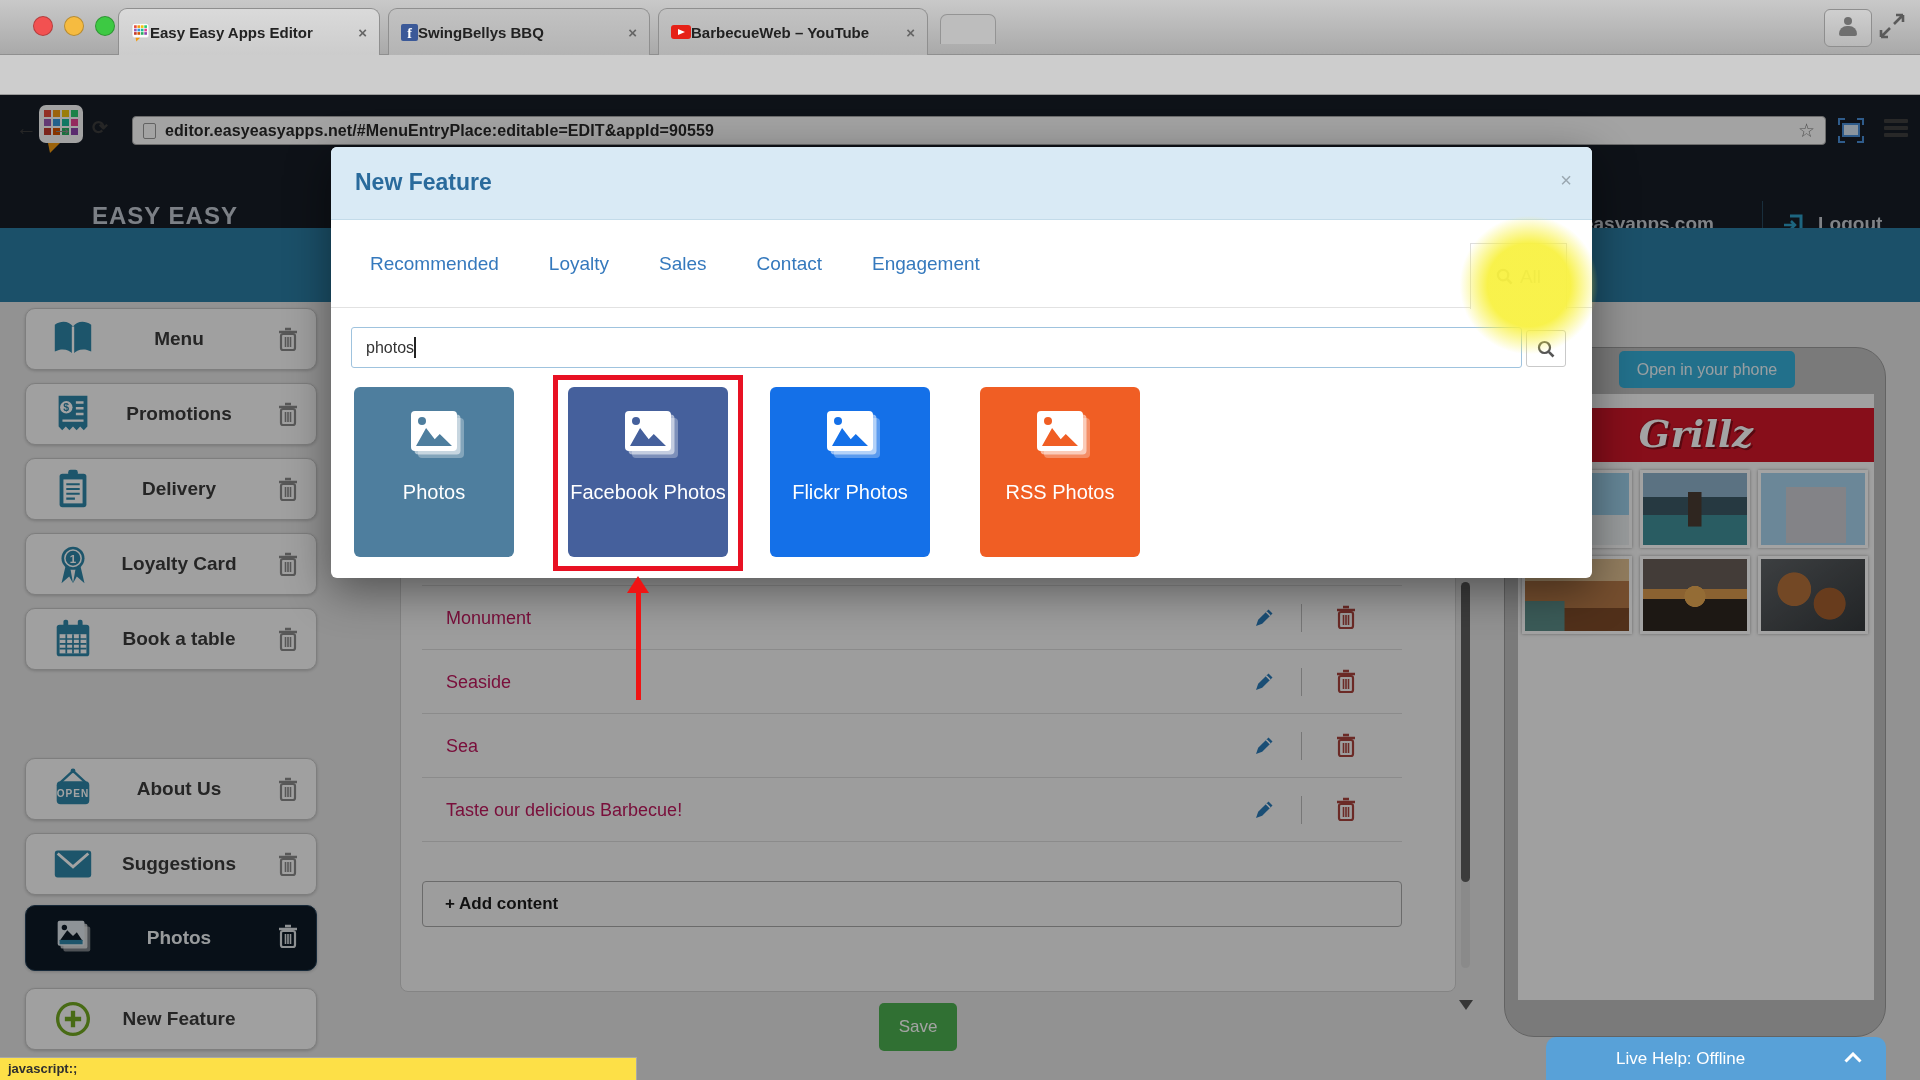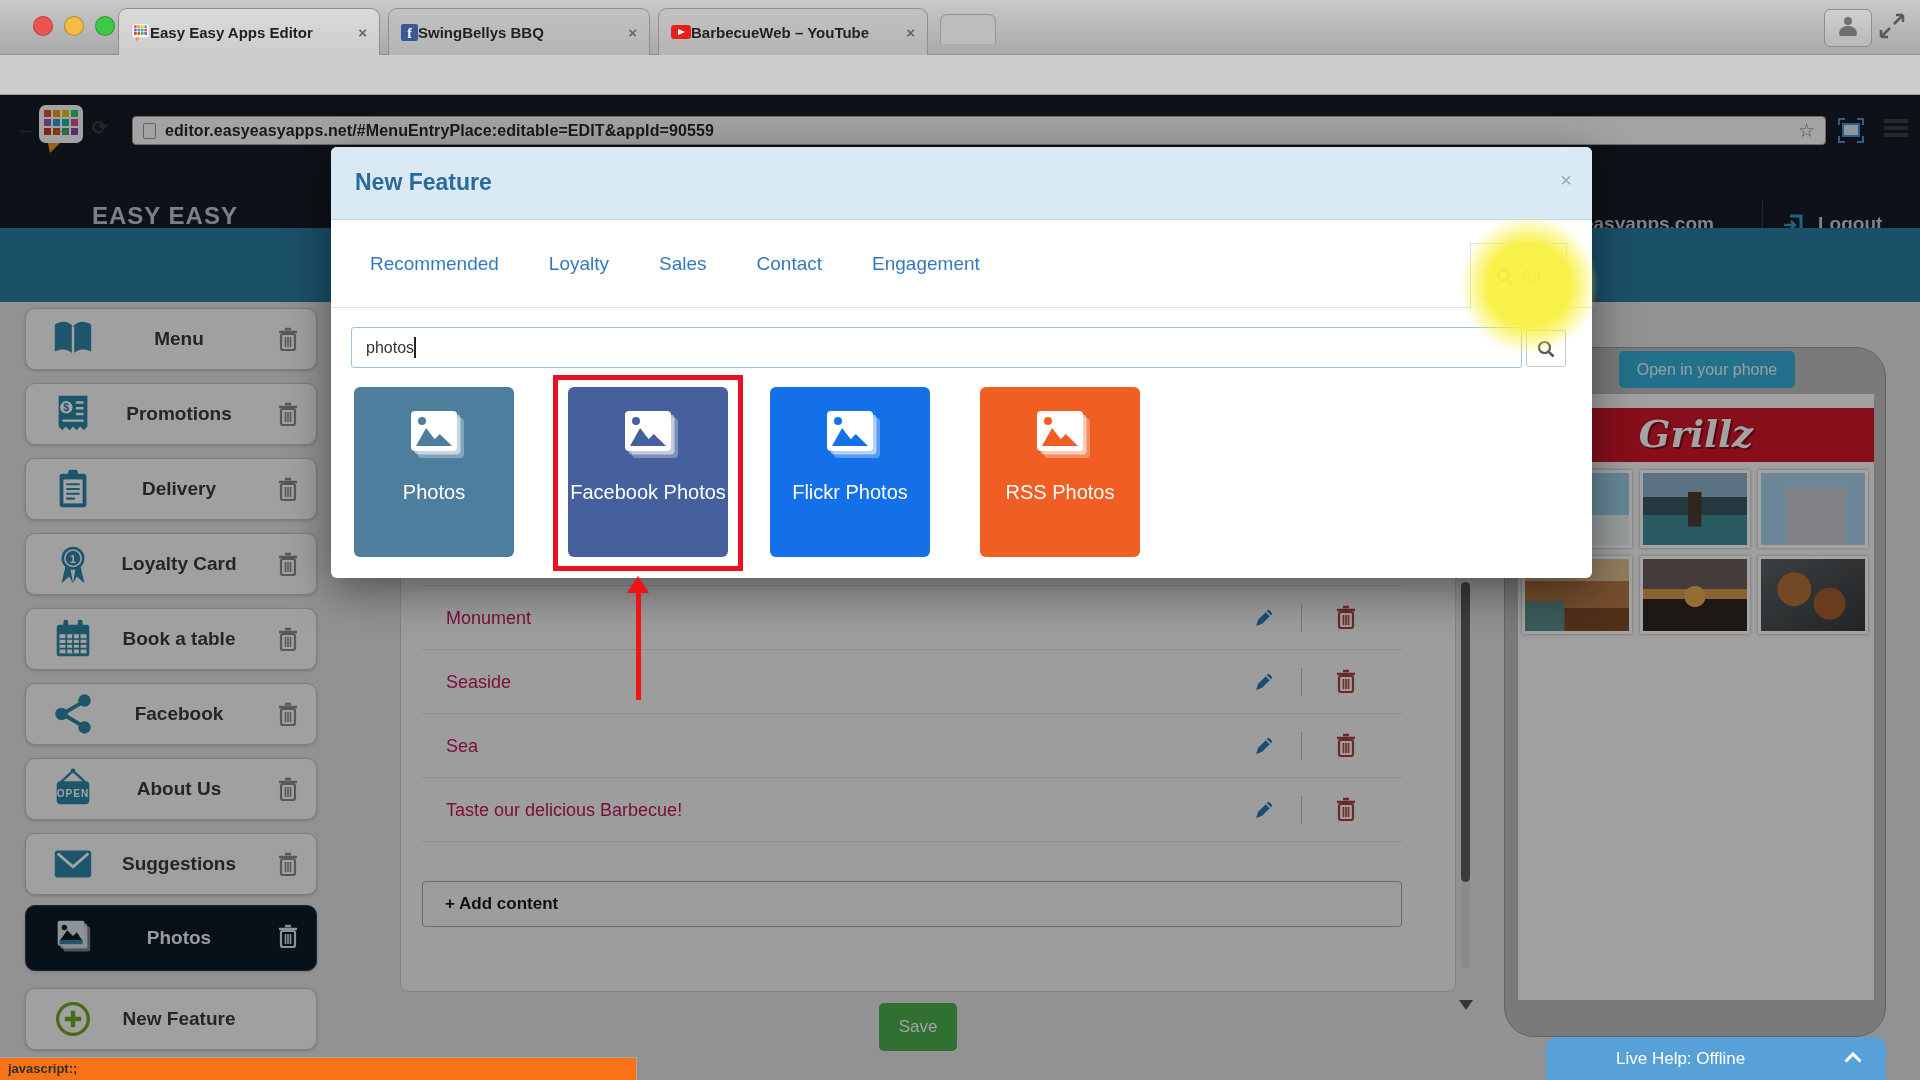--- a/index.html
+++ b/index.html
@@ -38,21 +38,21 @@
               border-radius:4px; display:flex; align-items:center; padding:0 10px; gap:9px; }
   .docicon { width:13px; height:16px; border:1.5px solid #9a9a9a; border-radius:2px; position:relative; background:#fff; }
   .urltext { font-size:16px; color:#2a2a2a; font-weight:bold; letter-spacing:.1px; flex:1; white-space:nowrap; overflow:hidden; }
   .star { color:#7d7d7d; font-size:19px; }
   .cropicon { left:1838px; top:63px; width:26px; height:25px; }
   .cropicon i { position:absolute; left:4px; top:5px; width:18px; height:14px; background:#d9e9f7; border:2px solid #4a90d9; }
   .cropicon b { position:absolute; width:7px; height:7px; border:2px solid #4a90d9; }
   .burger { left:1884px; top:64px; width:24px; }
   .burger div { height:4px; background:#3f3f3f; margin-bottom:3px; border-radius:1px; }
 
-  .statusbar { left:0; top:1057px; width:637px; height:23px; background:#f97316;
+  .statusbar { left:0; top:1057px; width:637px; height:23px; background:#fde047;
                border-top:1px solid #a8a8a8; border-right:1px solid #a8a8a8; z-index:300;
                font-size:13px; font-weight:bold; color:#2f2f2f; line-height:22px; padding-left:8px; }
 
   
   .navbar { left:0; top:95px; width:1920px; height:133px; background:#161d27; }
   .brand-top { left:92px; top:107px; font-size:24px; font-weight:bold; color:#c3c9d2; letter-spacing:1px; }
   .brand-bot { left:94px; top:136px; font-size:13px; color:#858c97; letter-spacing:2px; }
   .nav-sep { top:106px; width:1px; height:44px; background:#28495e; }
   .nav-link { top:118px; font-size:19px; color:#c8cdd4; font-weight:bold; }
   .gridicon { display:inline-block; width:20px; height:20px;
@@ -275,34 +275,20 @@
       <path d="M10 24 h28 M10 29 h28 M10 34 h28 M17 19 v20 M24 19 v20 M31 19 v20" stroke="#2e86a8" stroke-width="1.8"></path>
     </svg>
     <span class="lbl">Book a table</span>
     <svg class="tr" viewBox="0 0 20 25">
       <path d="M1 5 H19 M7 2 h6" stroke="currentColor" stroke-width="2.4" fill="none"></path>
       <rect x="3" y="7" width="14" height="16" rx="2" fill="none" stroke="currentColor" stroke-width="2.2"></rect>
       <path d="M7.5 10 v10 M10 10 v10 M12.5 10 v10" stroke="currentColor" stroke-width="1.6"></path>
     </svg>
   </div>
 
-  <div class="abs scard" style="top:683px">
-    <svg class="ic" viewBox="0 0 48 48">
-      <path d="M13 24 L35 11 M13 24 L35 37" stroke="#2e86a8" stroke-width="4" fill="none"></path>
-      <circle cx="12" cy="24" r="6.5" fill="#2e86a8"></circle>
-      <circle cx="36" cy="10" r="6.5" fill="#2e86a8"></circle>
-      <circle cx="36" cy="38" r="6.5" fill="#2e86a8"></circle>
-    </svg>
-    <span class="lbl">Facebook</span>
-    <svg class="tr" viewBox="0 0 20 25">
-      <path d="M1 5 H19 M7 2 h6" stroke="currentColor" stroke-width="2.4" fill="none"></path>
-      <rect x="3" y="7" width="14" height="16" rx="2" fill="none" stroke="currentColor" stroke-width="2.2"></rect>
-      <path d="M7.5 10 v10 M10 10 v10 M12.5 10 v10" stroke="currentColor" stroke-width="1.6"></path>
-    </svg>
-  </div>
 
   <div class="abs scard" style="top:758px">
     <svg class="ic" viewBox="0 0 48 48">
       <circle cx="24" cy="5" r="2.5" fill="#2e86a8"></circle>
       <path d="M24 5 L11 17 M24 5 L37 17" stroke="#2e86a8" stroke-width="2.5" fill="none"></path>
       <rect x="7" y="16" width="34" height="24" rx="4" fill="#2e86a8"></rect>
       <text x="24" y="32" font-size="10.5" font-weight="bold" fill="#fff" text-anchor="middle" letter-spacing="1">OPEN</text>
     </svg>
     <span class="lbl">About Us</span>
     <svg class="tr" viewBox="0 0 20 25">

